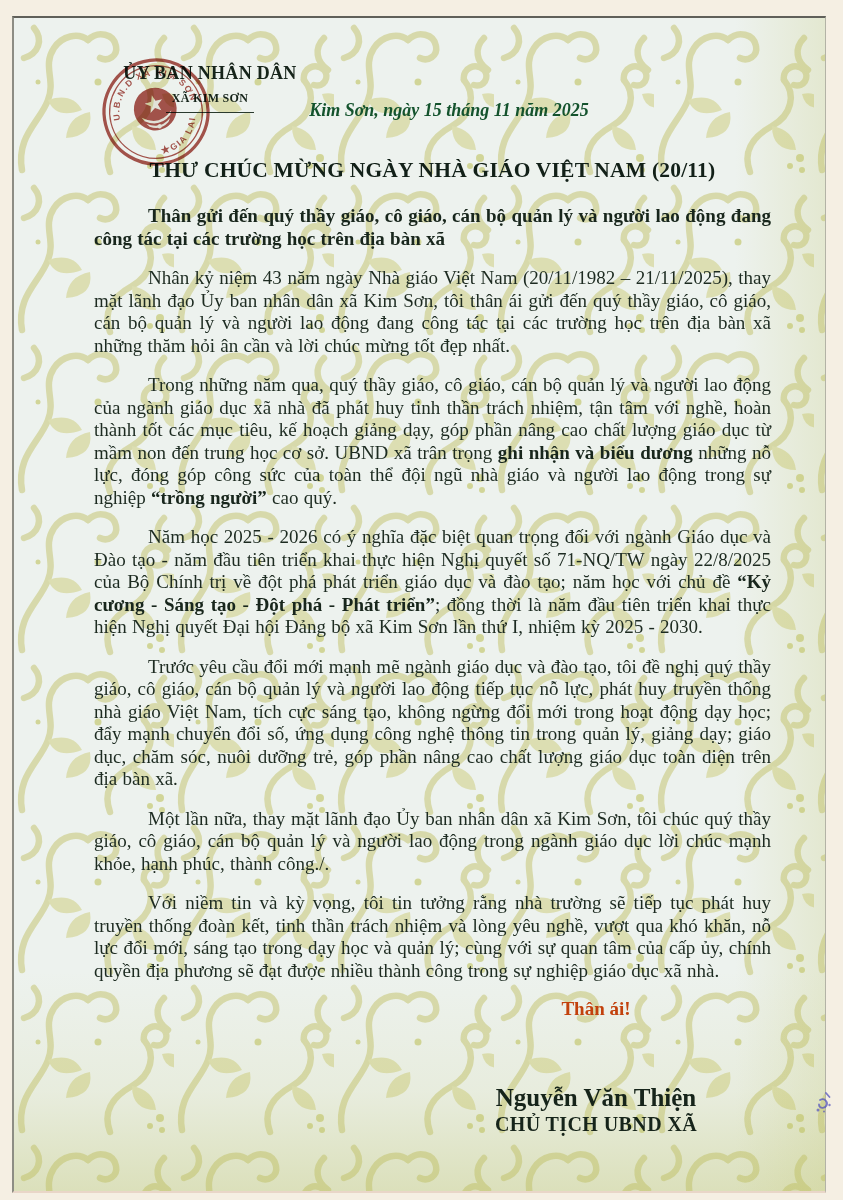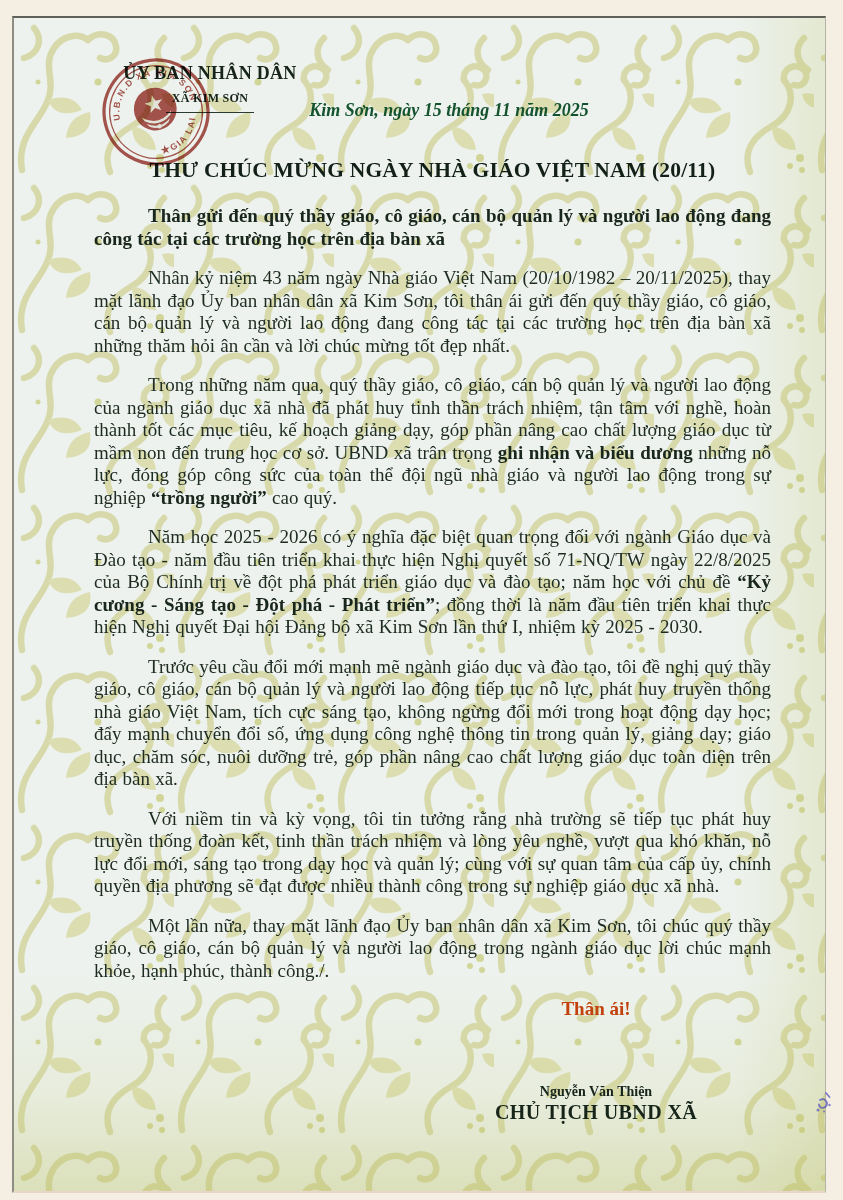--- a/index.html
+++ b/index.html
@@ -37,21 +37,21 @@
 
   .letter-title{text-align:center;font-size:21.5px;font-weight:bold;color:#122018;
     letter-spacing:.2px;margin:0 -20px 22px -20px;}
 
   .para{font-size:19px;line-height:22.5px;text-align:justify;text-indent:54px;
     margin:17px 0 10px 0;word-spacing:.5px;}
   .para b{color:#18261c;}
 
   .sig-col{width:280px;margin-left:362px;text-align:center;}
   .closing{font-size:19px;font-weight:bold;margin-top:16px;color:#c2410c;}
-  .signer-name{font-size:14px;font-weight:bold;margin-top:64px;color:#16241a;}
+  .signer-name{font-size:25px;font-weight:bold;margin-top:64px;color:#16241a;}
   .signer-title{font-size:20px;font-weight:bold;letter-spacing:.4px;color:#16241a;margin-top:1px;}
 
   .ink-mark{position:absolute;left:813px;top:1090px;z-index:4;}
 </style>
 </head>
 <body>
 
 <div class="paper">
 
   <svg class="pattern-layer" xmlns="http://www.w3.org/2000/svg">
@@ -116,26 +116,26 @@
         <text x="55" y="96.5" font-size="10" text-anchor="middle">★</text>
       </g>
     </svg>
   </div>
 
   <div class="content">
     <div class="letter-title">THƯ CHÚC MỪNG NGÀY NHÀ GIÁO VIỆT NAM (20/11)</div>
 
     <div>
         <p class="para"><b>Thân gửi đến quý thầy giáo, cô giáo, cán bộ quản lý và người lao động đang công tác tại các trường học trên địa bàn xã</b></p>
-        <p class="para"><span>Nhân kỷ niệm 43 năm ngày Nhà giáo Việt Nam (20/10/1982 – 20/11/2025), thay mặt lãnh đạo Ủy ban nhân dân xã Kim Sơn, tôi thân ái gửi đến quý thầy giáo, cô giáo, cán bộ quản lý và người lao động đang công tác tại các trường học trên địa bàn xã những thăm hỏi ân cần và lời chúc mừng tốt đẹp nhất.</span></p>
+        <p class="para"><span>Nhân kỷ niệm 43 năm ngày Nhà giáo Việt Nam (20/11/1982 – 21/11/2025), thay mặt lãnh đạo Ủy ban nhân dân xã Kim Sơn, tôi thân ái gửi đến quý thầy giáo, cô giáo, cán bộ quản lý và người lao động đang công tác tại các trường học trên địa bàn xã những thăm hỏi ân cần và lời chúc mừng tốt đẹp nhất.</span></p>
         <p class="para"><span>Trong những năm qua, quý thầy giáo, cô giáo, cán bộ quản lý và người lao động của ngành giáo dục xã nhà đã phát huy tinh thần trách nhiệm, tận tâm với nghề, hoàn thành tốt các mục tiêu, kế hoạch giảng dạy, góp phần nâng cao chất lượng giáo dục từ mầm non đến trung học cơ sở. UBND xã trân trọng </span><b>ghi nhận và biểu dương</b><span> những nỗ lực, đóng góp công sức của toàn thể đội ngũ nhà giáo và người lao động trong sự nghiệp </span><b>“trồng người”</b><span> cao quý.</span></p>
         <p class="para"><span>Năm học 2025 - 2026 có ý nghĩa đặc biệt quan trọng đối với ngành Giáo dục và Đào tạo - năm đầu tiên triển khai thực hiện Nghị quyết số 71-NQ/TW ngày 22/8/2025 của Bộ Chính trị về đột phá phát triển giáo dục và đào tạo; năm học với chủ đề </span><b>“Kỷ cương - Sáng tạo - Đột phá - Phát triển”</b><span>; đồng thời là năm đầu tiên triển khai thực hiện Nghị quyết Đại hội Đảng bộ xã Kim Sơn lần thứ I, nhiệm kỳ 2025 - 2030.</span></p>
         <p class="para"><span>Trước yêu cầu đổi mới mạnh mẽ ngành giáo dục và đào tạo, tôi đề nghị quý thầy giáo, cô giáo, cán bộ quản lý và người lao động tiếp tục nỗ lực, phát huy truyền thống nhà giáo Việt Nam, tích cực sáng tạo, không ngừng đổi mới trong hoạt động dạy học; đẩy mạnh chuyển đổi số, ứng dụng công nghệ thông tin trong quản lý, giảng dạy; giáo dục, chăm sóc, nuôi dưỡng trẻ, góp phần nâng cao chất lượng giáo dục toàn diện trên địa bàn xã.</span></p>
+        <p class="para"><span>Một lần nữa, thay mặt lãnh đạo Ủy ban nhân dân xã Kim Sơn, tôi chúc quý thầy giáo, cô giáo, cán bộ quản lý và người lao động trong ngành giáo dục lời chúc mạnh khỏe, hạnh phúc, thành công./.</span></p>
         <p class="para"><span>Với niềm tin và kỳ vọng, tôi tin tưởng rằng nhà trường sẽ tiếp tục phát huy truyền thống đoàn kết, tinh thần trách nhiệm và lòng yêu nghề, vượt qua khó khăn, nỗ lực đổi mới, sáng tạo trong dạy học và quản lý; cùng với sự quan tâm của cấp ủy, chính quyền địa phương sẽ đạt được nhiều thành công trong sự nghiệp giáo dục xã nhà.</span></p>
-        <p class="para"><span>Một lần nữa, thay mặt lãnh đạo Ủy ban nhân dân xã Kim Sơn, tôi chúc quý thầy giáo, cô giáo, cán bộ quản lý và người lao động trong ngành giáo dục lời chúc mạnh khỏe, hạnh phúc, thành công./.</span></p>
       </div>
 
     <div class="sig-col">
       <div class="closing">Thân ái!</div>
       <div class="signer-name">Nguyễn Văn Thiện</div>
       <div class="signer-title">CHỦ TỊCH UBND XÃ</div>
     </div>
   </div>
 </div>
 

